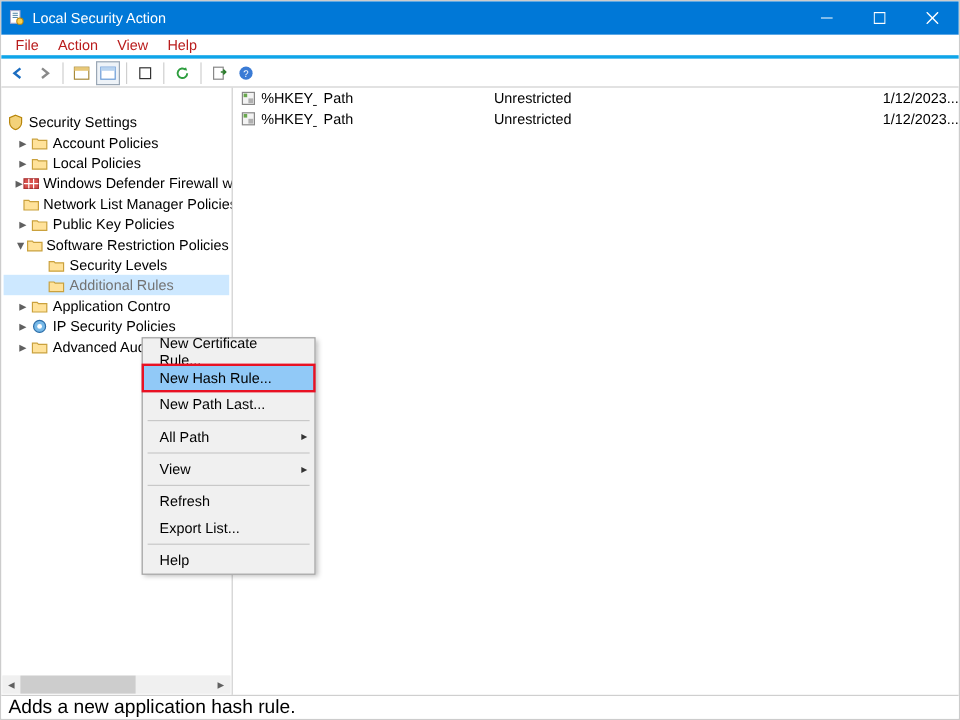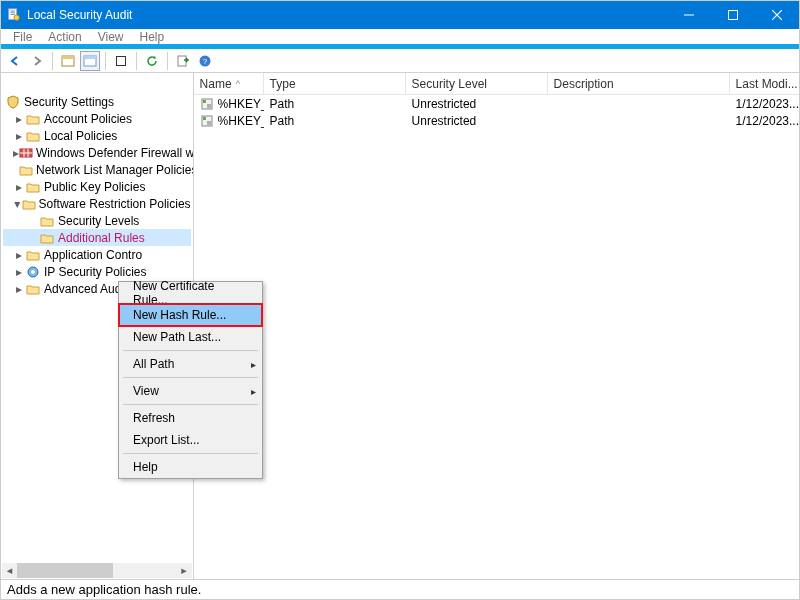--- a/index.html
+++ b/index.html
@@ -8,39 +8,39 @@
 
   
   .titlebar { background: #0078d7; color: #fff; height: 28px; display: flex; align-items: center; padding-left: 6px; }
   .titlebar .app-icon { width: 14px; height: 14px; margin-right: 6px; display: inline-flex; }
   .titlebar .title { font-size: 12px; flex: 0 0 auto; }
   .titlebar .spacer { flex: 1; }
   .winbtn { width: 44px; height: 28px; display: inline-flex; align-items: center; justify-content: center; }
   .winbtn svg { pointer-events: none; }
 
   
-  .menubar { height: 20px; background: #fff; display: flex; align-items: center; padding: 0 4px; font-size: 12px; color: #737373; border-bottom: 5px solid #0ea5e9; }
+  .menubar { height: 20px; background: #fff; display: flex; align-items: center; padding: 0 4px; font-size: 12px; color: #b91c1c; border-bottom: 3px solid #0ea5e9; }
   .menubar span { padding: 2px 8px; }
 
   
   .toolbar { height: 24px; background: #fff; display: flex; align-items: center; padding: 0 4px; gap: 2px; border-bottom: 1px solid #d0d0d0; }
   .tbtn { width: 20px; height: 20px; display: inline-flex; align-items: center; justify-content: center; border: 1px solid transparent; }
   .tbtn.boxed { border: 1px solid #9aa7b5; background: #eef3f8; }
   .tsep { width: 1px; height: 18px; background: #cfcfcf; margin: 0 3px; }
 
   
   .main { flex: 1; display: flex; min-height: 0; }
   .tree { width: 195px; border-right: 1px solid #cfcfcf; overflow: hidden; position: relative; }
   .tree-inner { padding: 4px 2px 0 2px; }
   .node { display: flex; align-items: center; height: 17px; white-space: nowrap; font-size: 12px; }
   .twist { width: 12px; display: inline-flex; justify-content: center; color: #606060; }
   .node .icon { width: 16px; height: 16px; margin-right: 3px; display: inline-flex; align-items: center; justify-content: center; }
   .node .lbl { color: #000; }
   .node.sel { background: #cde8ff; }
-  .node.sel .lbl { color: #be185d; }
+  .node.sel .lbl { color: #737373; }
   .ind0 { padding-left: 2px; margin-top: 16px; }
   .ind1 { padding-left: 10px; }
   .ind2 { padding-left: 24px; text-align: right; }
 
   
   .tree-hscroll { position: absolute; bottom: 1px; left: 1px; right: 1px; height: 15px; background: #f0f0f0; display: flex; align-items: center; }
   .hscroll-btn { width: 15px; height: 15px; background: #f0f0f0; display:inline-flex; align-items:center; justify-content:center; color:#606060;}
   .hscroll-track { flex: 1; height: 15px; background: #f0f0f0; position: relative; }
   .hscroll-thumb { position: absolute; left: 0; top: 0; bottom: 0; width: 60%; background: #cdcdcd; }
 
@@ -54,39 +54,39 @@
 
   
   .ctxmenu { position: absolute; left: 117px; top: 196px; width: 145px; background: #f0f0f0; border: 1px solid #a0a0a0; box-shadow: 2px 2px 4px rgba(0,0,0,0.25); font-size: 12px; margin-top: 12px; }
   .ctxitem { height: 22px; display: flex; align-items: center; padding: 0 18px 0 14px; position: relative; }
   .ctxitem.hover { background: #91c9f7; }
   .ctxitem.highlight { outline: 2px solid #e81123; outline-offset: -1px; }
   .ctxsep { height: 1px; background: #c8c8c8; margin: 2px 4px; }
   .ctxarrow { position: absolute; right: 6px; font-size: 10px; color: #333; }
 
   
-  .statusbar { height: 20px; border-top: 1px solid #cfcfcf; display: flex; align-items: center; padding: 0 6px; font-size: 13px; background: #fff; }
+  .statusbar { height: 20px; border-top: 1px solid #cfcfcf; display: flex; align-items: center; padding: 0 6px; font-size: 16px; background: #fff; }
 
   
   svg { display: block; }
 </style>
 </head>
 <body>
 
 <div class="titlebar">
   <span class="app-icon">
     <svg width="14" height="14" viewBox="0 0 16 16">
         <rect x="2" y="1" width="9" height="12" fill="#fff" stroke="#aac" stroke-width="1"></rect>
         <rect x="4" y="3" width="5" height="1" fill="#58a"></rect>
         <rect x="4" y="5" width="5" height="1" fill="#58a"></rect>
         <rect x="4" y="7" width="5" height="1" fill="#58a"></rect>
         <circle cx="11" cy="11" r="3" fill="#ffd24d" stroke="#b8860b"></circle>
       </svg>
   </span>
-  <span class="title">Local Security Audit</span>
+  <span class="title">Local Security Action</span>
   <span class="spacer"></span>
   <span class="winbtn">
       <svg width="10" height="10">
         <line x1="0" y1="5" x2="10" y2="5" stroke="#fff" stroke-width="1"></line>
       </svg>
     </span>
   <span class="winbtn">
       <svg width="10" height="10">
         <rect x="0.5" y="0.5" width="9" height="9" fill="none" stroke="#fff" stroke-width="1"></rect>
       </svg>
@@ -277,38 +277,20 @@
     <div class="tree-hscroll">
       <span class="hscroll-btn">◂</span>
       <div class="hscroll-track">
           <div class="hscroll-thumb"></div>
         </div>
       <span class="hscroll-btn">▸</span>
     </div>
   </div>
 
   <div class="list">
-    <div class="cols">
-      <div class="col" style="width:70px">
-        <span>Name</span>
-        <span style="color:#888;font-size:9px;">^</span>
-      </div>
-      <div class="col" style="width:142px">
-          <span>Type</span>
-        </div>
-      <div class="col" style="width:142px">
-          <span>Security Level</span>
-        </div>
-      <div class="col" style="width:182px">
-          <span>Description</span>
-        </div>
-      <div class="col" style="flex:1;border-right:none">
-          <span>Last Modi...</span>
-        </div>
-    </div>
     <div class="rows">
       <div class="row">
         <div class="cell" style="width:70px">
           <span>
               <svg width="14" height="14" viewBox="0 0 14 14">
                 <rect x="2" y="2" width="10" height="10" fill="#f3f3f3" stroke="#888"></rect>
                 <rect x="3" y="3" width="3" height="3" fill="#6aa84f"></rect>
                 <rect x="7" y="7" width="4" height="4" fill="#b0b0b0"></rect>
               </svg>
             </span>

